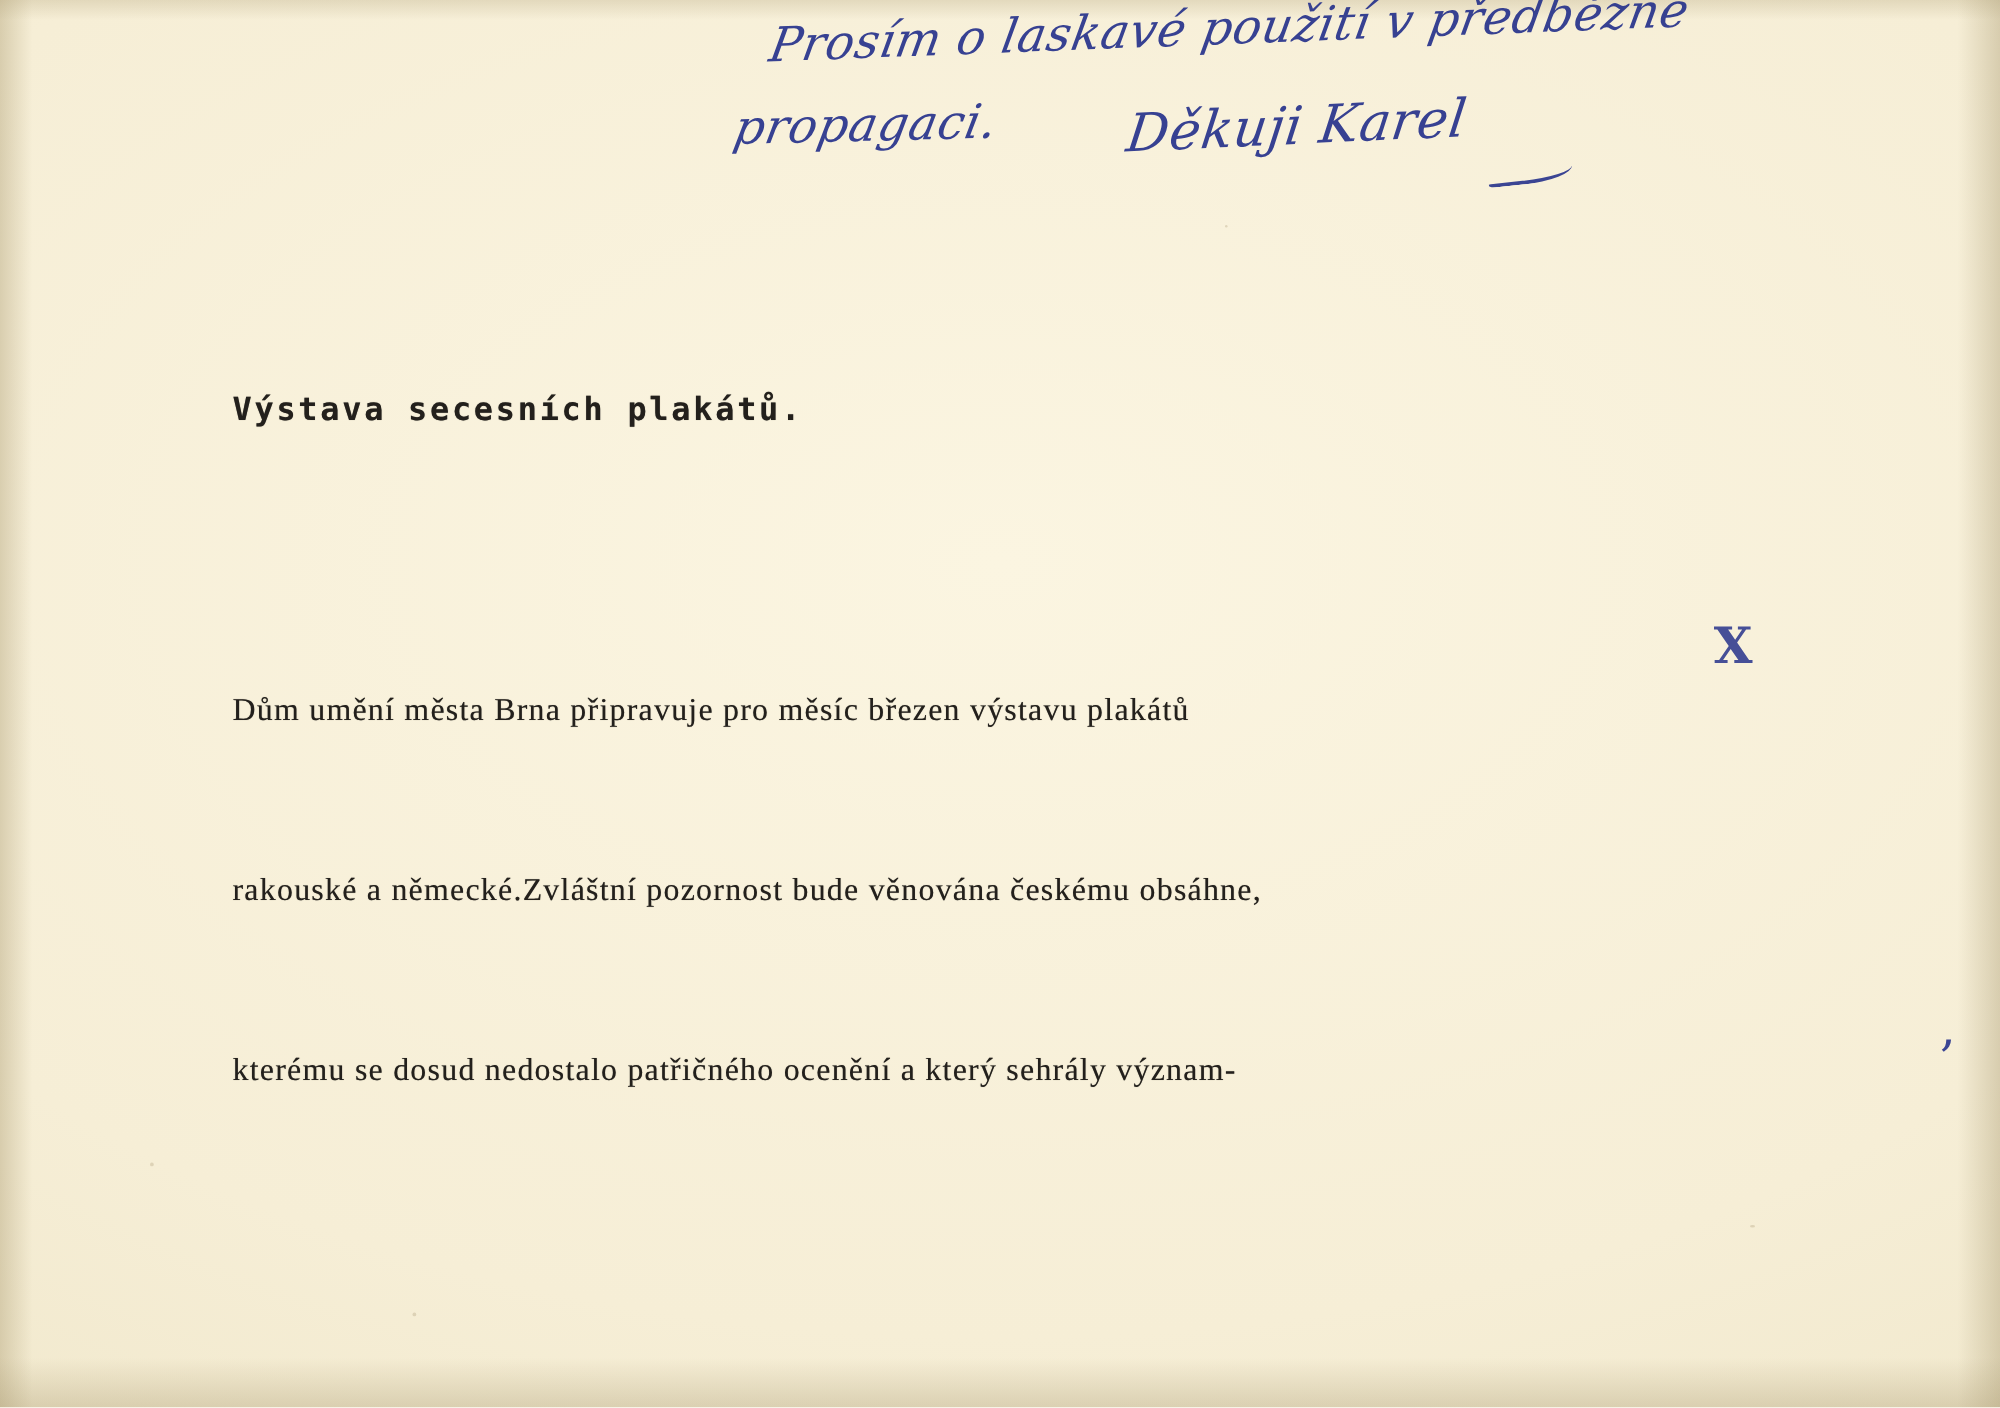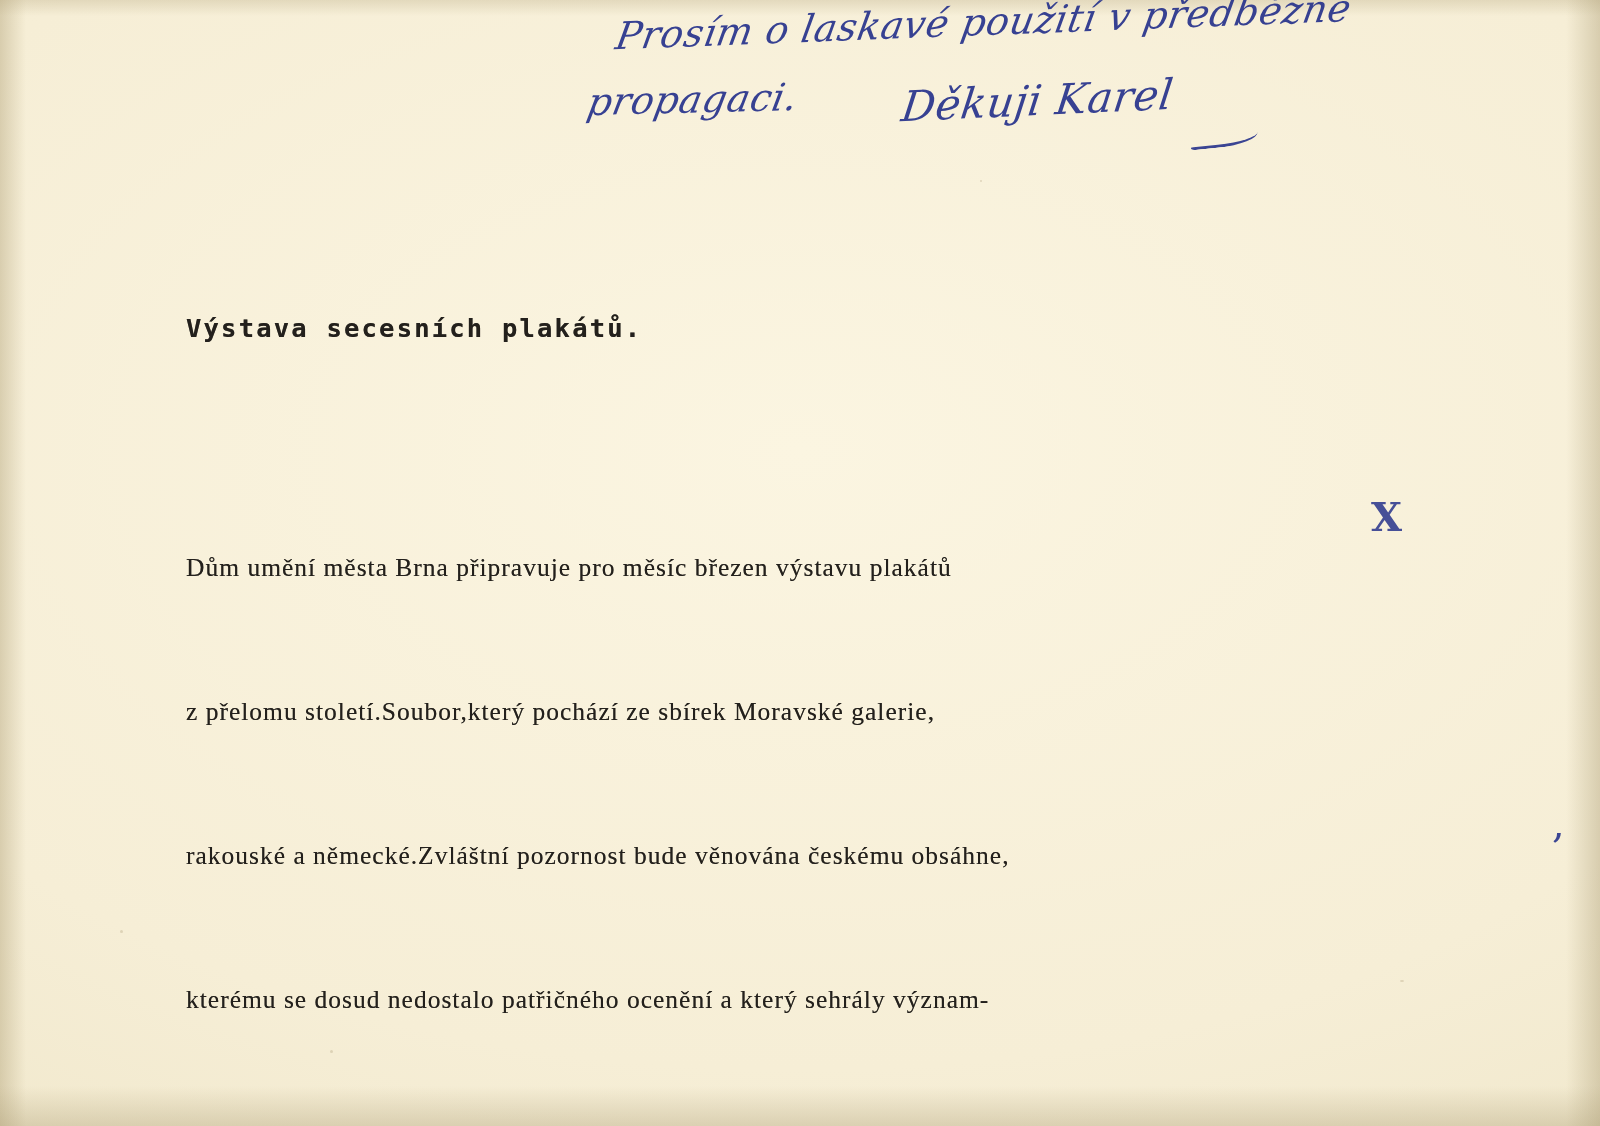--- a/index.html
+++ b/index.html
@@ -159,21 +159,20 @@
 
   <div class="handwriting hw-line1">Prosím o laskavé použití v předběžné</div>
   <div class="handwriting hw-line2">propagaci.</div>
   <div class="handwriting hw-signature">Děkuji Karel</div>
   <div class="hw-flourish"></div>
 
   <div class="typed">
     <div class="title-line">Výstava secesních plakátů.</div>
 
     <div class="body-line">Dům umění města Brna připravuje pro měsíc březen výstavu plakátů</div>
-    <div class="body-line">z přelomu století.Soubor,který pochází ze sbírek Moravské galerie,</div>
     <div class="body-line">rakouské a německé.Zvláštní pozornost bude věnována českému obsáhne,</div>
     <div class="body-line">kterému se dosud nedostalo patřičného ocenění a který sehrály význam-</div>
     
     
     
     
     
 
     
     

